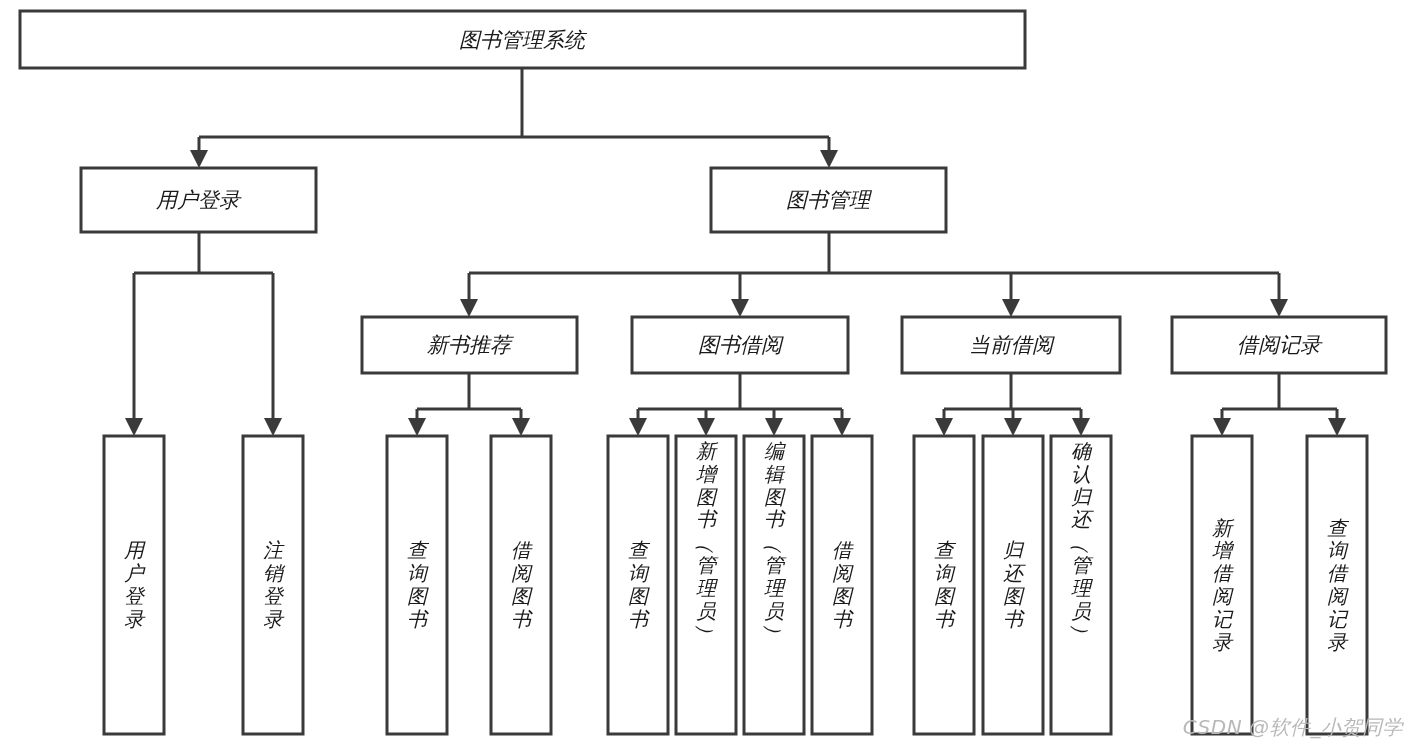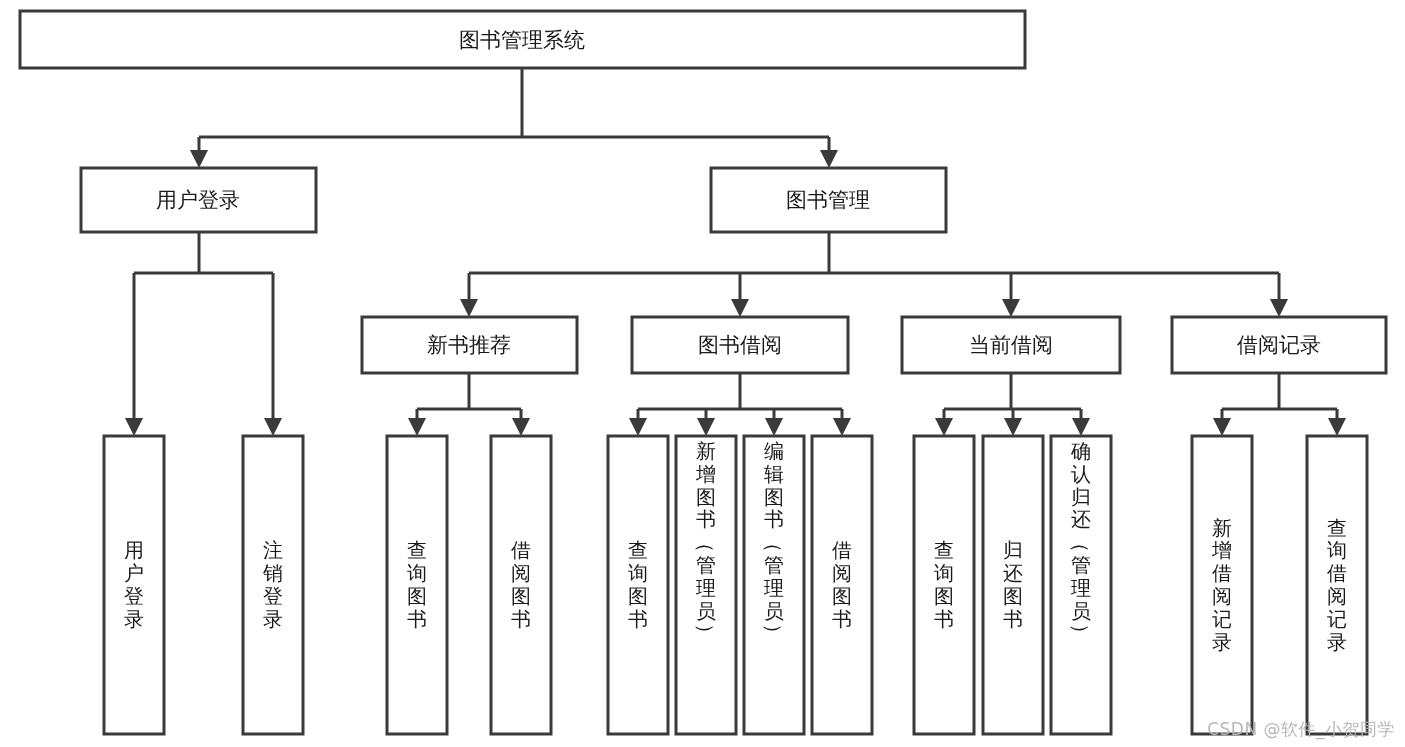--- a/index.html
+++ b/index.html
@@ -11,20 +11,21 @@
     width: 1405px;
     height: 747px;
     font-family: "DejaVu Sans", "Liberation Sans", sans-serif;
     overflow: hidden;
   }
   #diagram-root {
     position: relative;
     width: 1405px;
     height: 747px;
     background: #ffffff;
+    font-style: italic;
   }
   svg.diagram {
     position: absolute;
     left: 0;
     top: 0;
     width: 1405px;
     height: 747px;
   }
   .node-box {
     fill: #ffffff;
@@ -64,24 +65,24 @@
   }
   .vlabel span {
     display: block;
   }
   .vlabel span.rot {
     display: block;
     transform: rotate(90deg);
   }
   .watermark {
     position: absolute;
-    right: 10px;
+    right: 2px;
     bottom: 6px;
     font-family: "DejaVu Sans", "Liberation Sans", sans-serif;
-    font-size: 17px;
+    font-size: 20px;
     color: #b8b8b8;
     letter-spacing: 0.5px;
     pointer-events: none;
   }
 </style>
 </head>
 <body>
 
 <div id="diagram-root">
 

